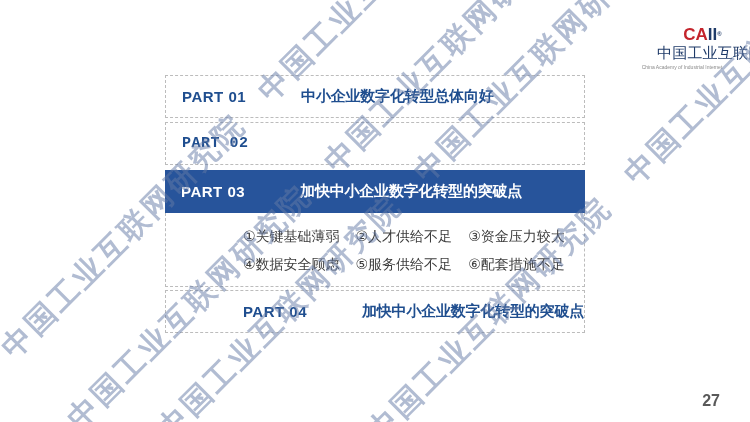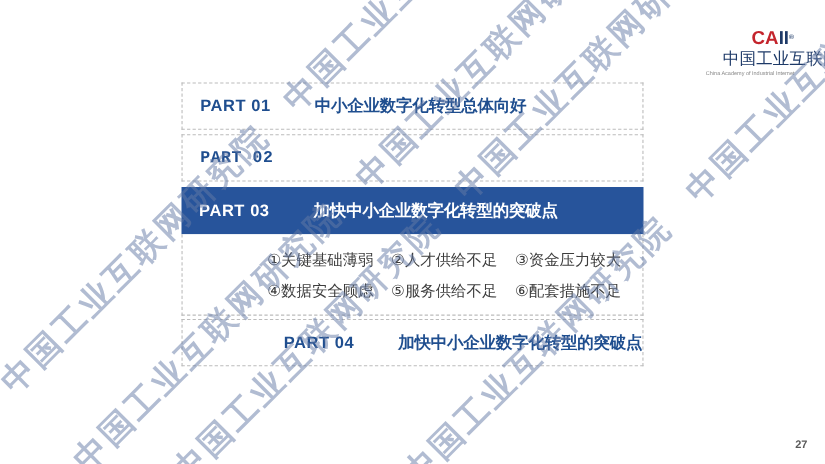--- a/index.html
+++ b/index.html
@@ -3,21 +3,21 @@
 <meta charset="utf-8">
 <style>
   html,body{margin:0;padding:0;}
   body{
     width:750px;height:422px;position:relative;overflow:hidden;background:#ffffff;
     font-family:"Liberation Sans","DejaVu Sans",sans-serif;
   }
   
   .toc-row{
     position:absolute;left:165px;width:420px;height:43px;box-sizing:border-box;
-    display:flex;align-items:center;padding-left:16px;gap:2px;background:#ffffff;
+    display:flex;align-items:center;padding-left:16px;gap:17px;background:#ffffff;
     z-index:2;
   }
   .dashed{border:1px dashed #bcbcbc;}
   #row-part01{top:75px;}
   #row-part02{top:122px;font-family:Liberation Mono, monospace;}
   #row-part03{top:170px;background:#27549B;border:none;}
   #row-part04{top:290px;justify-content:flex-end;}
   .toc-label{font-weight:bold;font-size:15px;color:#1F4E8F;letter-spacing:.5px;flex-shrink:0;}
   .toc-title{font-weight:bold;font-size:15px;color:#1F4E8F;white-space:nowrap;letter-spacing:-.2px;margin-left:38px;}
   #row-part03 .toc-label,#row-part03 .toc-title{color:#ffffff;}
@@ -31,21 +31,21 @@
   .sub-row{display:flex;gap:16px;font-size:14px;color:#3D3D3D;line-height:20px;white-space:nowrap;}
   
   .logo{position:absolute;top:26px;left:637px;width:90px;text-align:center;z-index:3;}
   .logo-brand{font-size:17px;font-weight:bold;line-height:17px;}
   .brand-red{color:#C4242C;margin-left:41px;}
   .brand-blue{color:#1E3A68;text-align:center;}
   .brand-mark{font-size:6px;vertical-align:top;color:#1E3A68;}
   .logo-cn{font-size:15px;font-weight:normal;color:#1E3A68;white-space:nowrap;margin-top:1px;letter-spacing:.2px;margin-left:20px;}
   .logo-en{font-size:5px;color:#8a8a8a;white-space:nowrap;margin-top:1px;}
   
-  .page-num{position:absolute;right:16px;bottom:12px;font-size:10px;color:#595959;z-index:3;font-weight:bold;}
+  .page-num{position:absolute;right:30px;bottom:12px;font-size:16px;color:#595959;z-index:3;font-weight:bold;}
   
   .wm{
     position:absolute;white-space:nowrap;font-size:30px;font-weight:bold;letter-spacing:3px;
     color:rgba(100,122,165,0.5);transform:rotate(-45deg);transform-origin:0 0;
     pointer-events:none;z-index:5;line-height:36px;
   }
   #wm1{left:-6px;top:340px;}
   #wm2{left:60px;top:411px;}
   #wm3{left:150px;top:421px;}
   #wm4{left:360px;top:423px;}

